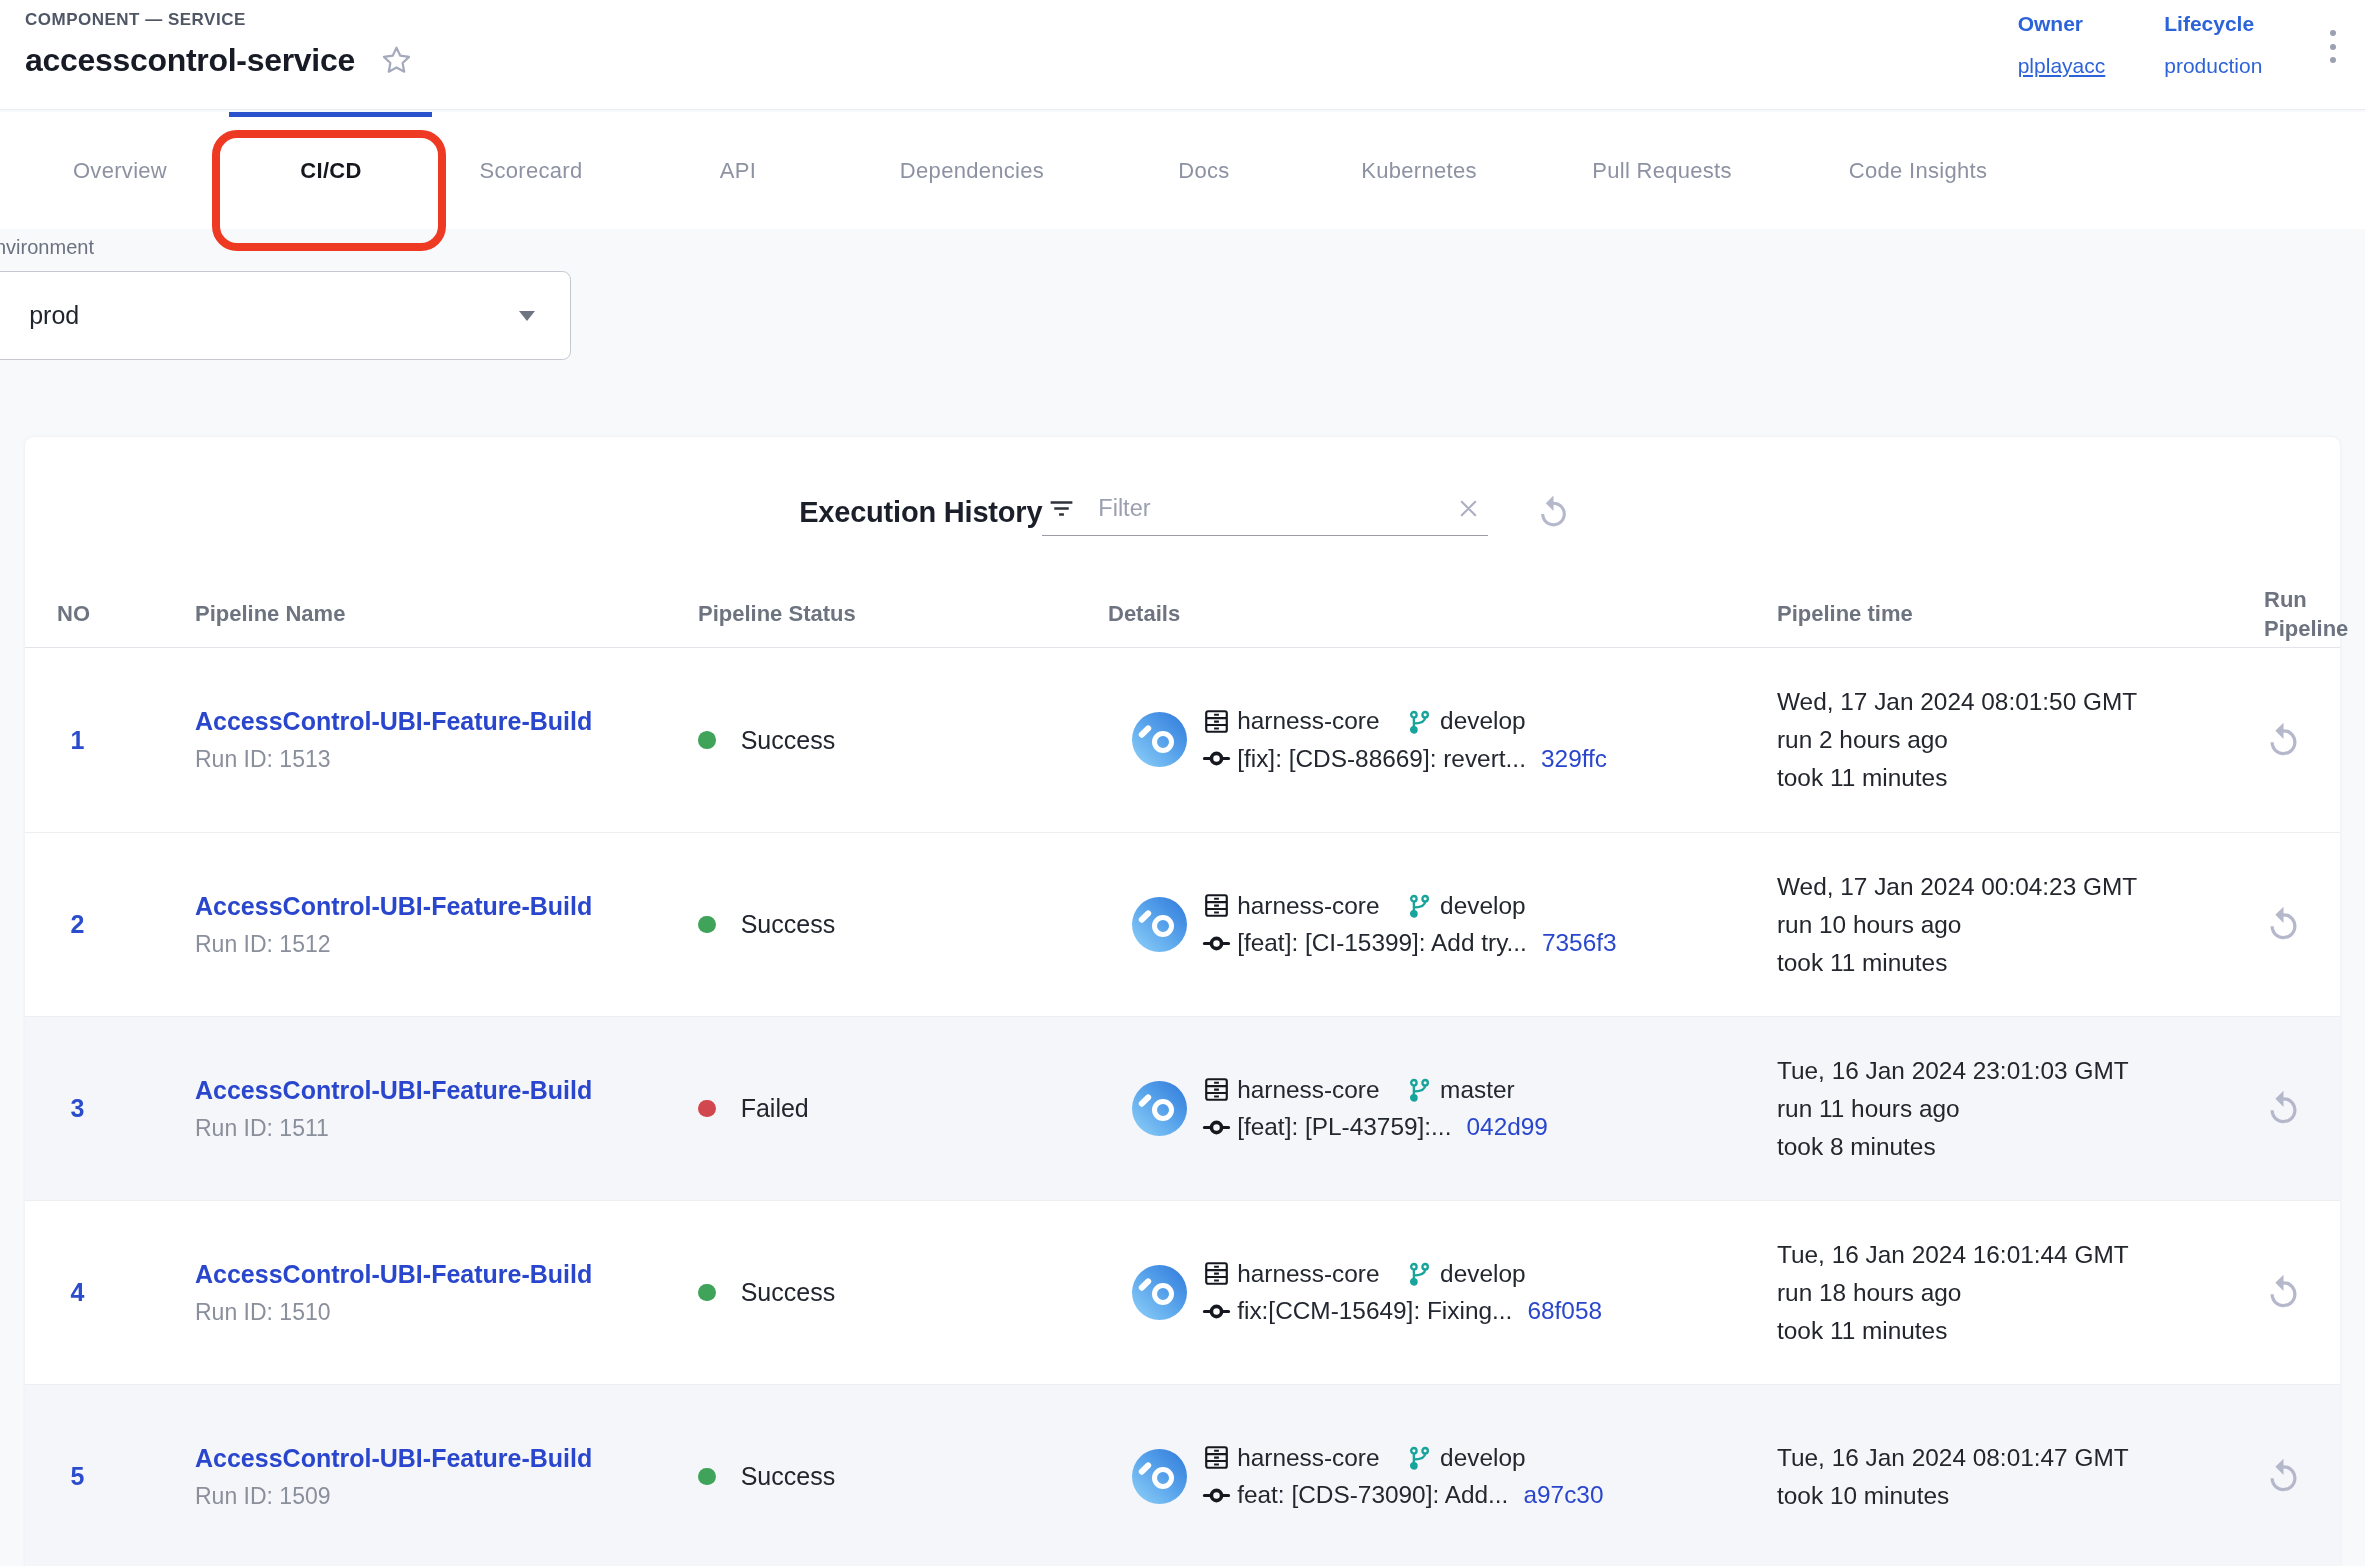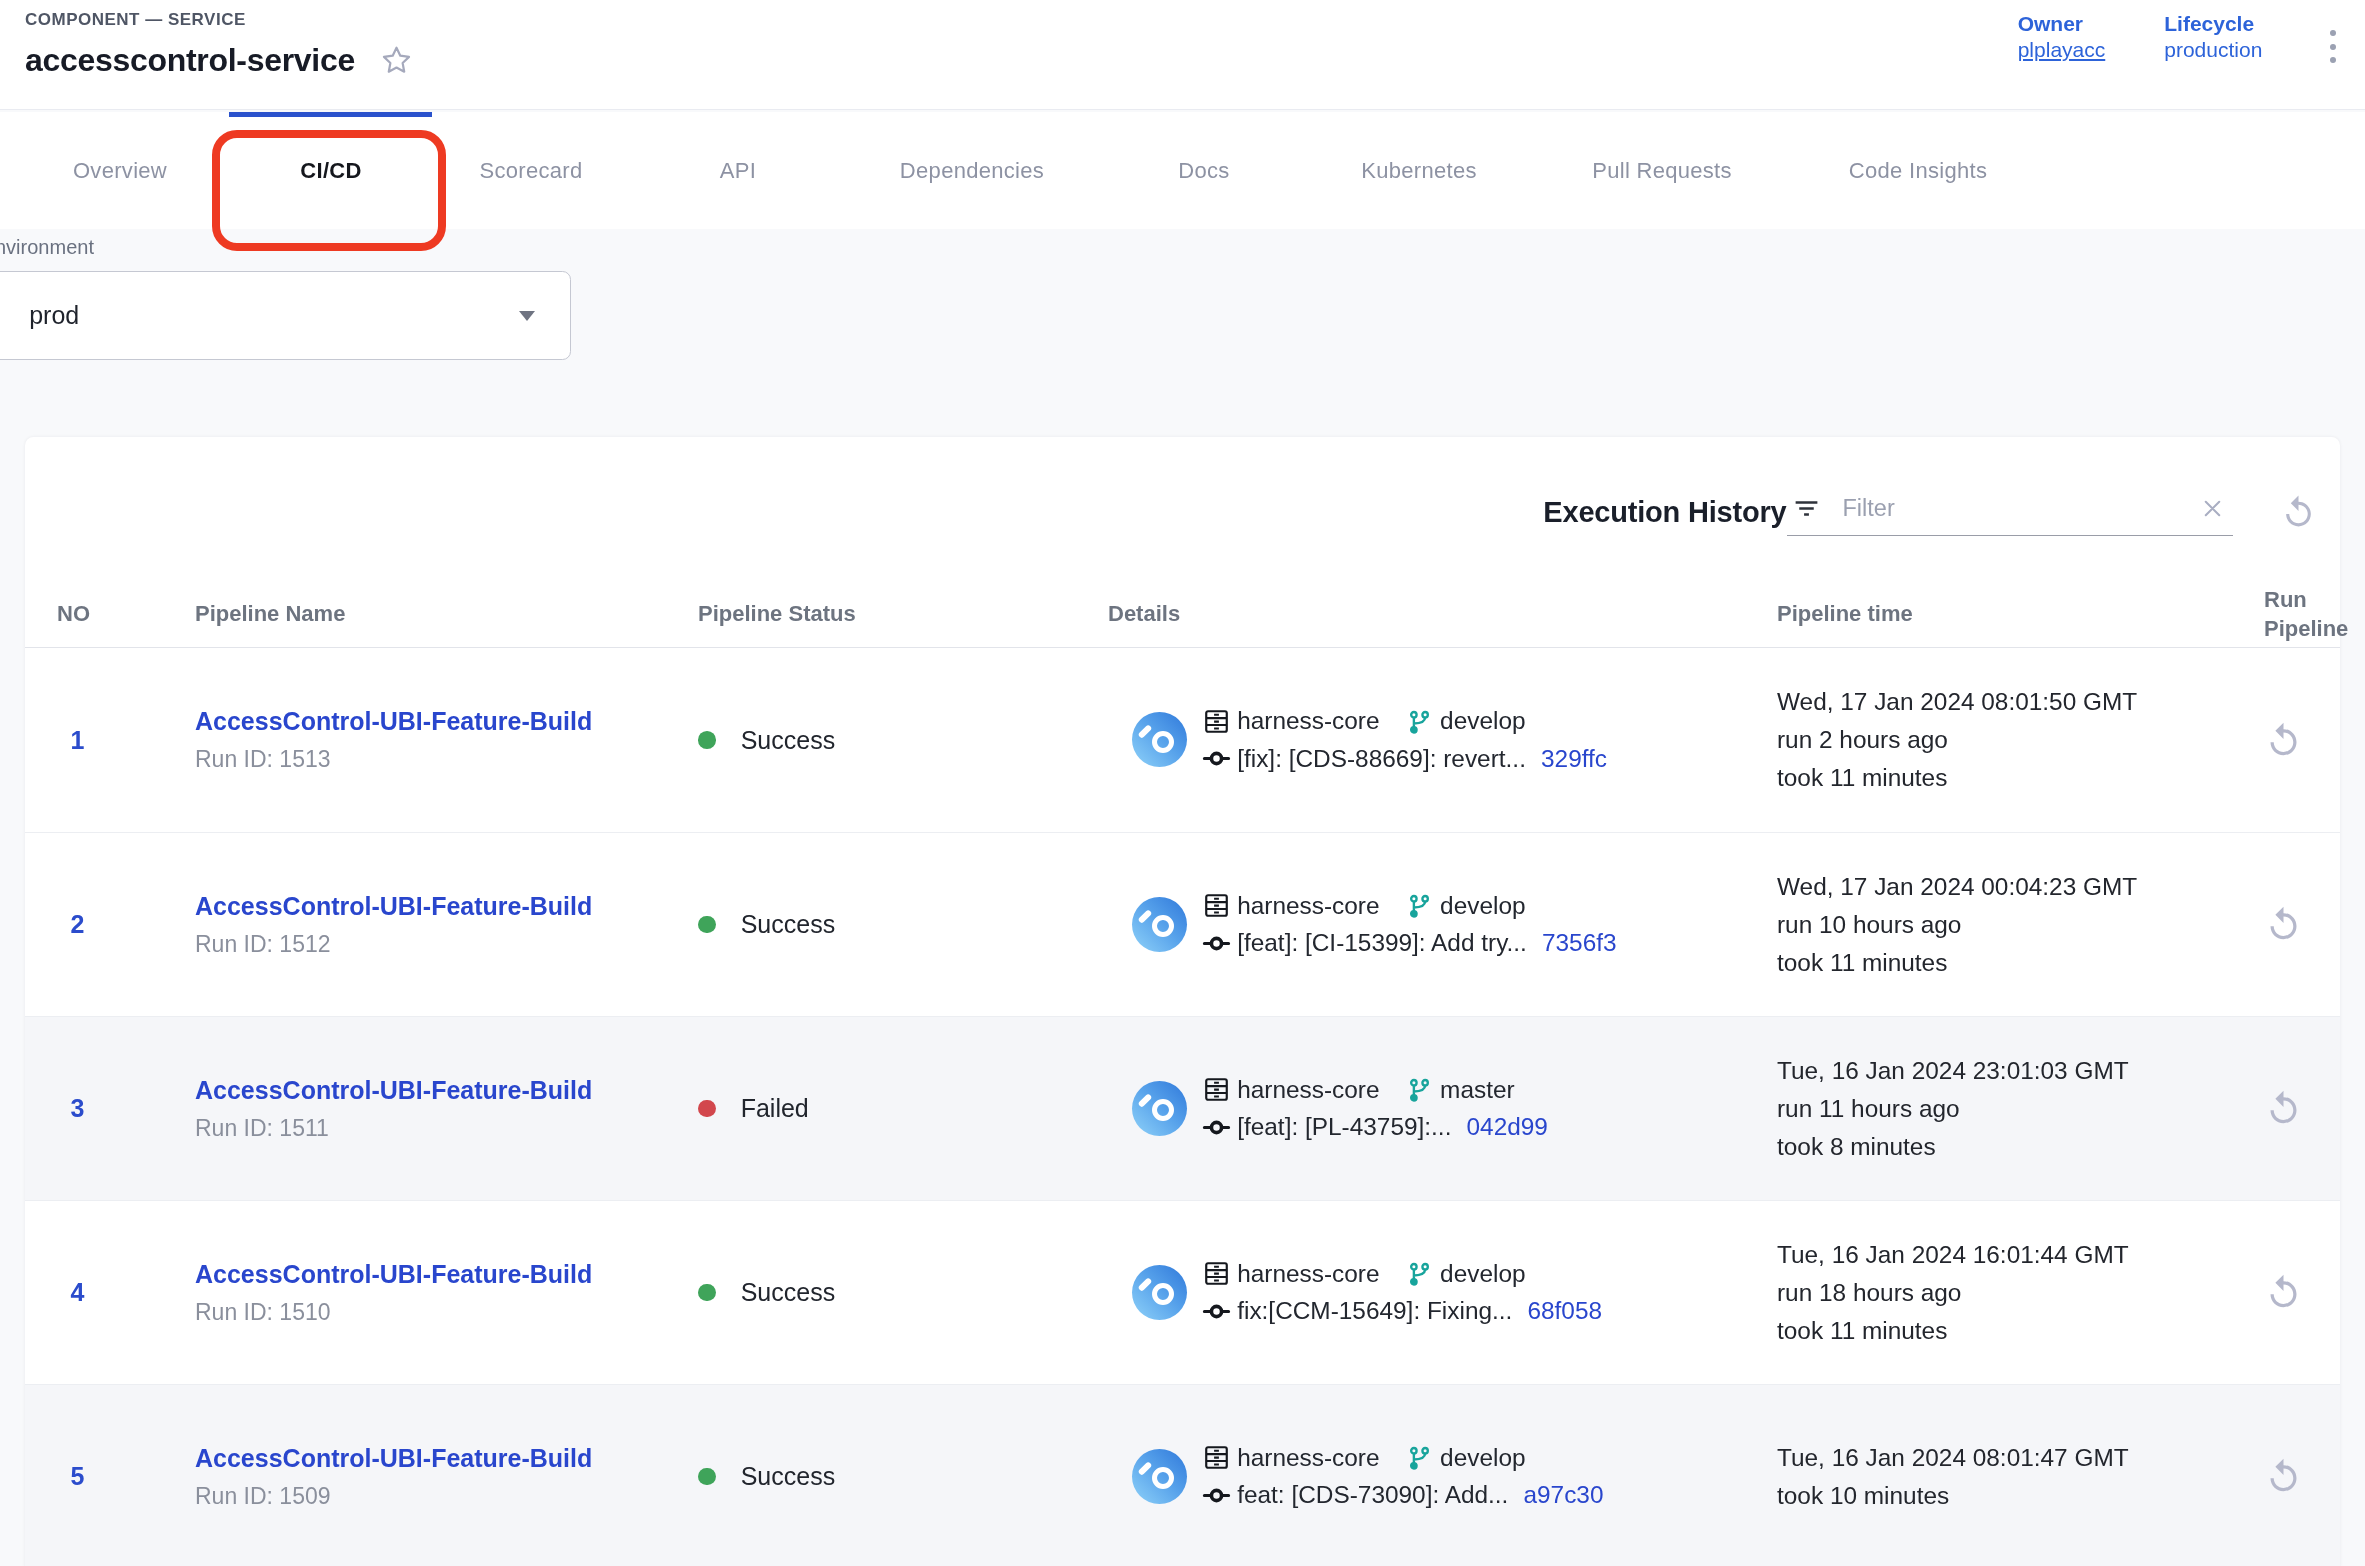--- a/index.html
+++ b/index.html
@@ -19,21 +19,21 @@
   .eyebrow {
     position:absolute; left:25px; top:10px;
     font-size:17px; font-weight:600; letter-spacing:0.5px; color:#4f5665;
   }
   .title-row { position:absolute; left:25px; top:42px; display:flex; align-items:center; gap:23.5px; }
   .page-title { font-size:32px; font-weight:700; color:#171b26; letter-spacing:-0.3px; }
   .star-btn { width:37px; height:37px; display:flex; align-items:center; justify-content:center; cursor:pointer; }
   .header-meta {
     position:absolute; right:22px; top:11.8px; display:flex; align-items:flex-start; gap:59px;
   }
-  .meta-col { display:flex; flex-direction:column; gap:2px; }
+  .meta-col { display:flex; flex-direction:column; gap:18px; }
   .meta-label { font-size:21px; font-weight:700; color:#2d63d9; }
   .meta-value { font-size:21px; font-weight:400; color:#2d63d9; }
   .kebab { display:flex; flex-direction:column; gap:7.6px; padding:11.8px 8.4px; margin-top:6.7px; cursor:pointer; }
   .kebab i { width:5.9px; height:5.9px; border-radius:50%; background:#9ba1b2; }
 
   
   .tabbar {
     position:absolute; left:0; top:112px; width:2366px; height:117px; background:#fff;padding-left:41px;
   }
   .tab {
@@ -61,21 +61,21 @@
   .env-value { font-size:25px; color:#1f232c; }
   .caret-down { width:0; height:0; border-left:8.4px solid transparent; border-right:8.4px solid transparent; border-top:10px solid #6f7482; }
 
   
   .card {
     position:absolute; left:25px; top:437px; width:2315px; height:1130px;
     background:#fff; border-radius:8.4px 8.4px 0 0;
     box-shadow:0 0.8px 3.4px rgba(20,25,40,.07);
   }
   .card-head {
-    position:relative; height:143px; display:flex; align-items:center; justify-content:flex-end;
+    position:relative; height:143px; display:flex; align-items:center; justify-content:center;
     padding:8.4px 23.5px 0 30px;
   }
   .section-title { font-size:29px; font-weight:700; color:#1a1f2a; letter-spacing:-0.2px; }
   .filter-group { display:flex; align-items:center; gap:47px; }
   .filter-field {
     display:flex; align-items:center; gap:22px;
     width:446px; border-bottom:1.7px solid #9a9da8; padding:5px 6.7px 11.8px 5px;
   }
   .filter-input {
     flex:1; border:none; outline:none; font-size:23.5px; color:#21252d; background:transparent;

